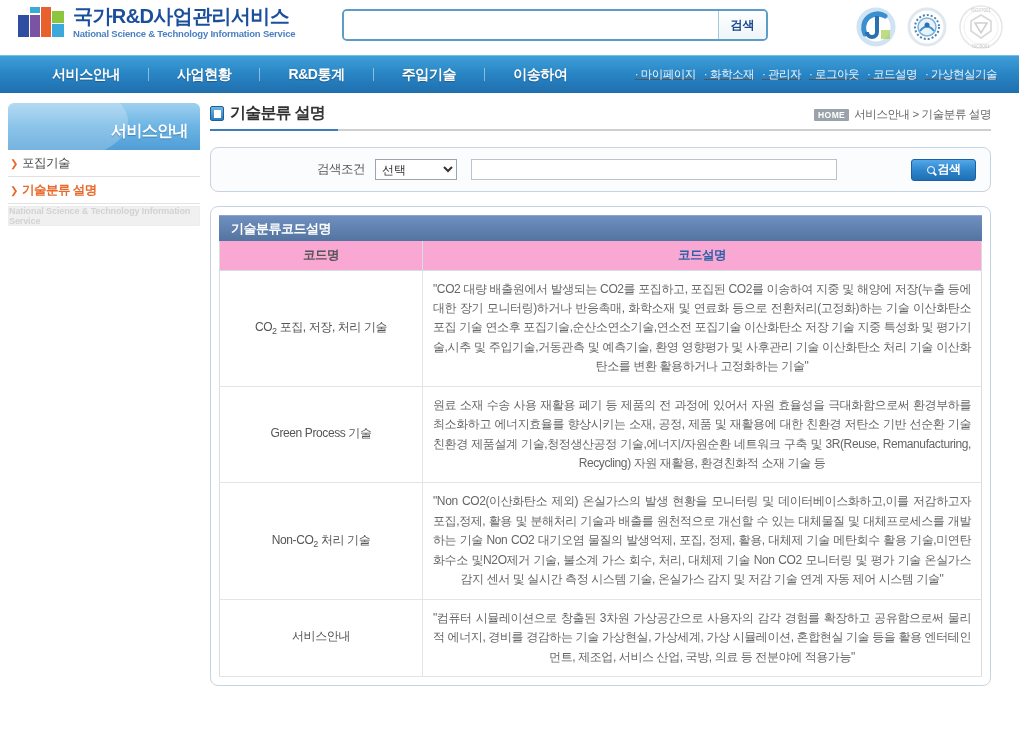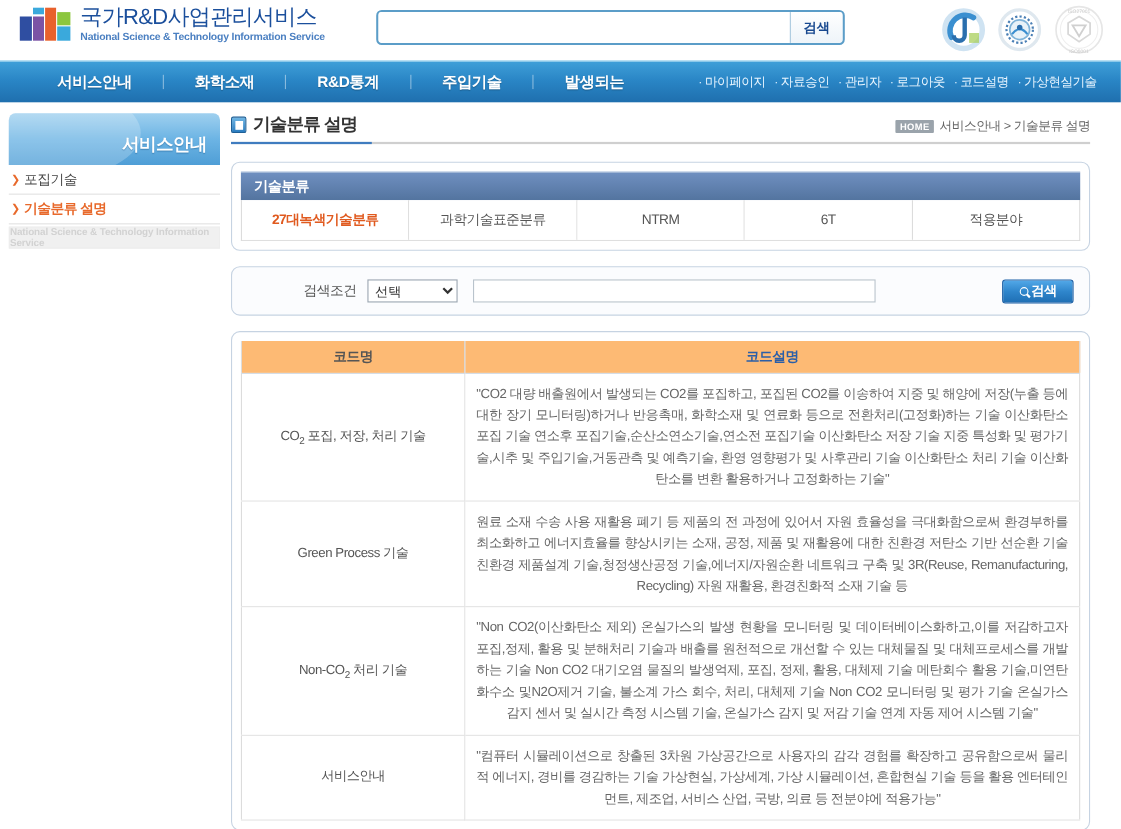--- a/index.html
+++ b/index.html
@@ -36,21 +36,21 @@
     display: block;
   }
   .lg1 { left:0;  top:8px;  width:11px; height:22px; background:#2f4ea1; }
   .lg2 { left:12px; top:8px; width:10px; height:22px; background:#7b53a5; }
   .lg3 { left:23px; top:0;  width:10px; height:30px; background:#e8612c; }
   .lg4 { left:34px; top:4px; width:12px; height:12px; background:#8cc63e; }
   .lg5 { left:34px; top:17px; width:12px; height:13px; background:#3aa9dc; }
   .lg6 { left:12px; top:0px; width:10px; height:6px; background:#3aa9dc; }
   #logo-text-wrap { line-height: 1.05; }
   #logo-title-ko {
-    font-size: 20px; font-weight: normal; color: #1b4f9c;
+    font-size: 20px; font-weight: bold; color: #1b4f9c;
     letter-spacing: -0.6px;
   }
   #logo-title-en {
     font-size: 9.5px; font-weight: bold; color: #4a7fc1;
     letter-spacing: -0.2px; margin-top: 2px;
   }
 
   #header-search {
     position: absolute;
     left: 342px; top: 9px;
@@ -106,21 +106,21 @@
     white-space: nowrap;
     text-shadow: 0 1px 1px rgba(0,0,0,0.25);
   }
   .nav-sep {
     width: 1px; height: 13px;
     background: rgba(255,255,255,0.45);
   }
   #nav-util {
     position: absolute;
     right: 18px; top: 0; bottom: 0;
-    display: flex; align-items: center;
+    display: flex; align-items: center; text-decoration: underline;
   }
   .util-item {
     color: #eaf6ff;
     font-size: 11.5px;
     letter-spacing: -0.5px;
     padding: 0 4px;
     cursor: pointer;
     white-space: nowrap;
   }
   .util-item::before { content: "· "; color: #d6ecfb; }
@@ -276,21 +276,21 @@
     border: 1px solid #c6d3e2;
     border-radius: 8px;
     background: #fbfcfe;
     height: 45px;
     display: flex; align-items: center;
     margin-bottom: 14px;
     padding: 0 14px;
   }
   #search-cond-label {
     font-size: 12.5px; color: #555; letter-spacing: -0.5px;
-    margin-left: 51px; margin-right: 10px;
+    margin-left: 92px; margin-right: 10px;
     white-space: nowrap;
   }
   #search-select {
     width: 82px; height: 21px;
     font-size: 12px;
     font-family: inherit;
     border: 1px solid #9aa5b1;
     background: #ffffff;
     color: #333;
     padding: 0 2px;
@@ -338,21 +338,21 @@
   
   #code-table {
     width: 100%;
     border-collapse: collapse;
     border: 1px solid #dcdcdc;
     border-top: none;
     table-layout: fixed;
   }
   #code-table th {
     height: 29px;
-    background: #fdba74;
+    background: #f9a8d4;
     color: #2b5fa8;
     font-size: 12.5px;
     font-weight: bold;
     letter-spacing: -0.5px;
     border-bottom: 1px solid #d5dde6;
     border-right: 1px solid #d5dde6;
   }
   #code-table th:last-child { border-right: none; }
   #code-table td {
     border-bottom: 1px solid #e4e4e4;
@@ -420,31 +420,31 @@
       <text x="24" y="9" font-size="4.5" fill="#c9c9c9" text-anchor="middle" font-family="Liberation Sans, sans-serif">ISO27001</text>
       <text x="24" y="45" font-size="4.5" fill="#c9c9c9" text-anchor="middle" font-family="Liberation Sans, sans-serif">ISO9001</text>
     </svg>
   </div>
 </div>
 
 <div id="nav">
   <div id="nav-main">
     <span class="nav-item">서비스안내</span>
     <span class="nav-sep"></span>
-    <span class="nav-item">화학소재</span>
+    <span class="nav-item">사업현황</span>
     <span class="nav-sep"></span>
     <span class="nav-item">R&amp;D통계</span>
     <span class="nav-sep"></span>
     <span class="nav-item">주입기술</span>
     <span class="nav-sep"></span>
-    <span class="nav-item">발생되는</span>
+    <span class="nav-item">이송하여</span>
   </div>
   <div id="nav-util">
     <span class="util-item">마이페이지</span>
-    <span class="util-item">자료승인</span>
+    <span class="util-item">화학소재</span>
     <span class="util-item">관리자</span>
     <span class="util-item">로그아웃</span>
     <span class="util-item">코드설명</span>
     <span class="util-item">가상현실기술</span>
   </div>
 </div>
 
 <div id="page">
 
   <div id="sidebar">
@@ -469,44 +469,35 @@
         <span id="title-icon"></span>
         <span id="page-title">기술분류 설명</span>
       </div>
       <div id="breadcrumb">
         <span id="home-chip">HOME</span>
         <span>서비스안내 &gt; 기술분류 설명</span>
       </div>
     </div>
     <div id="title-underline"></div>
 
-    <div class="panel">
-      <div class="panel-title">기술분류</div>
-      <div id="tabs">
-        <div class="tab active">27대녹색기술분류</div>
-        <div class="tab">과학기술표준분류</div>
-        <div class="tab">NTRM</div>
-        <div class="tab">6T</div>
-        <div class="tab">적용분야</div>
-      </div>
-    </div>
 
     <div id="search-panel">
       <span id="search-cond-label">검색조건</span>
       <select id="search-select">
         <option>선택</option>
       </select>
       <input id="search-text" type="text" value="" style="">
       <button id="search-submit">
         <span class="mag"></span>
         <span>검색</span>
       </button>
     </div>
 
     <div class="panel">
+      <div class="panel-title">기술분류코드설명</div>
       <table id="code-table">
         <thead>
           <tr>
             <th class="col-code">코드명</th>
             <th>코드설명</th>
           </tr>
         </thead>
         <tbody>
           <tr>
             <td class="col-code"><span>CO</span><sub>2</sub><span> 포집, 저장, 처리 기술</span></td>

